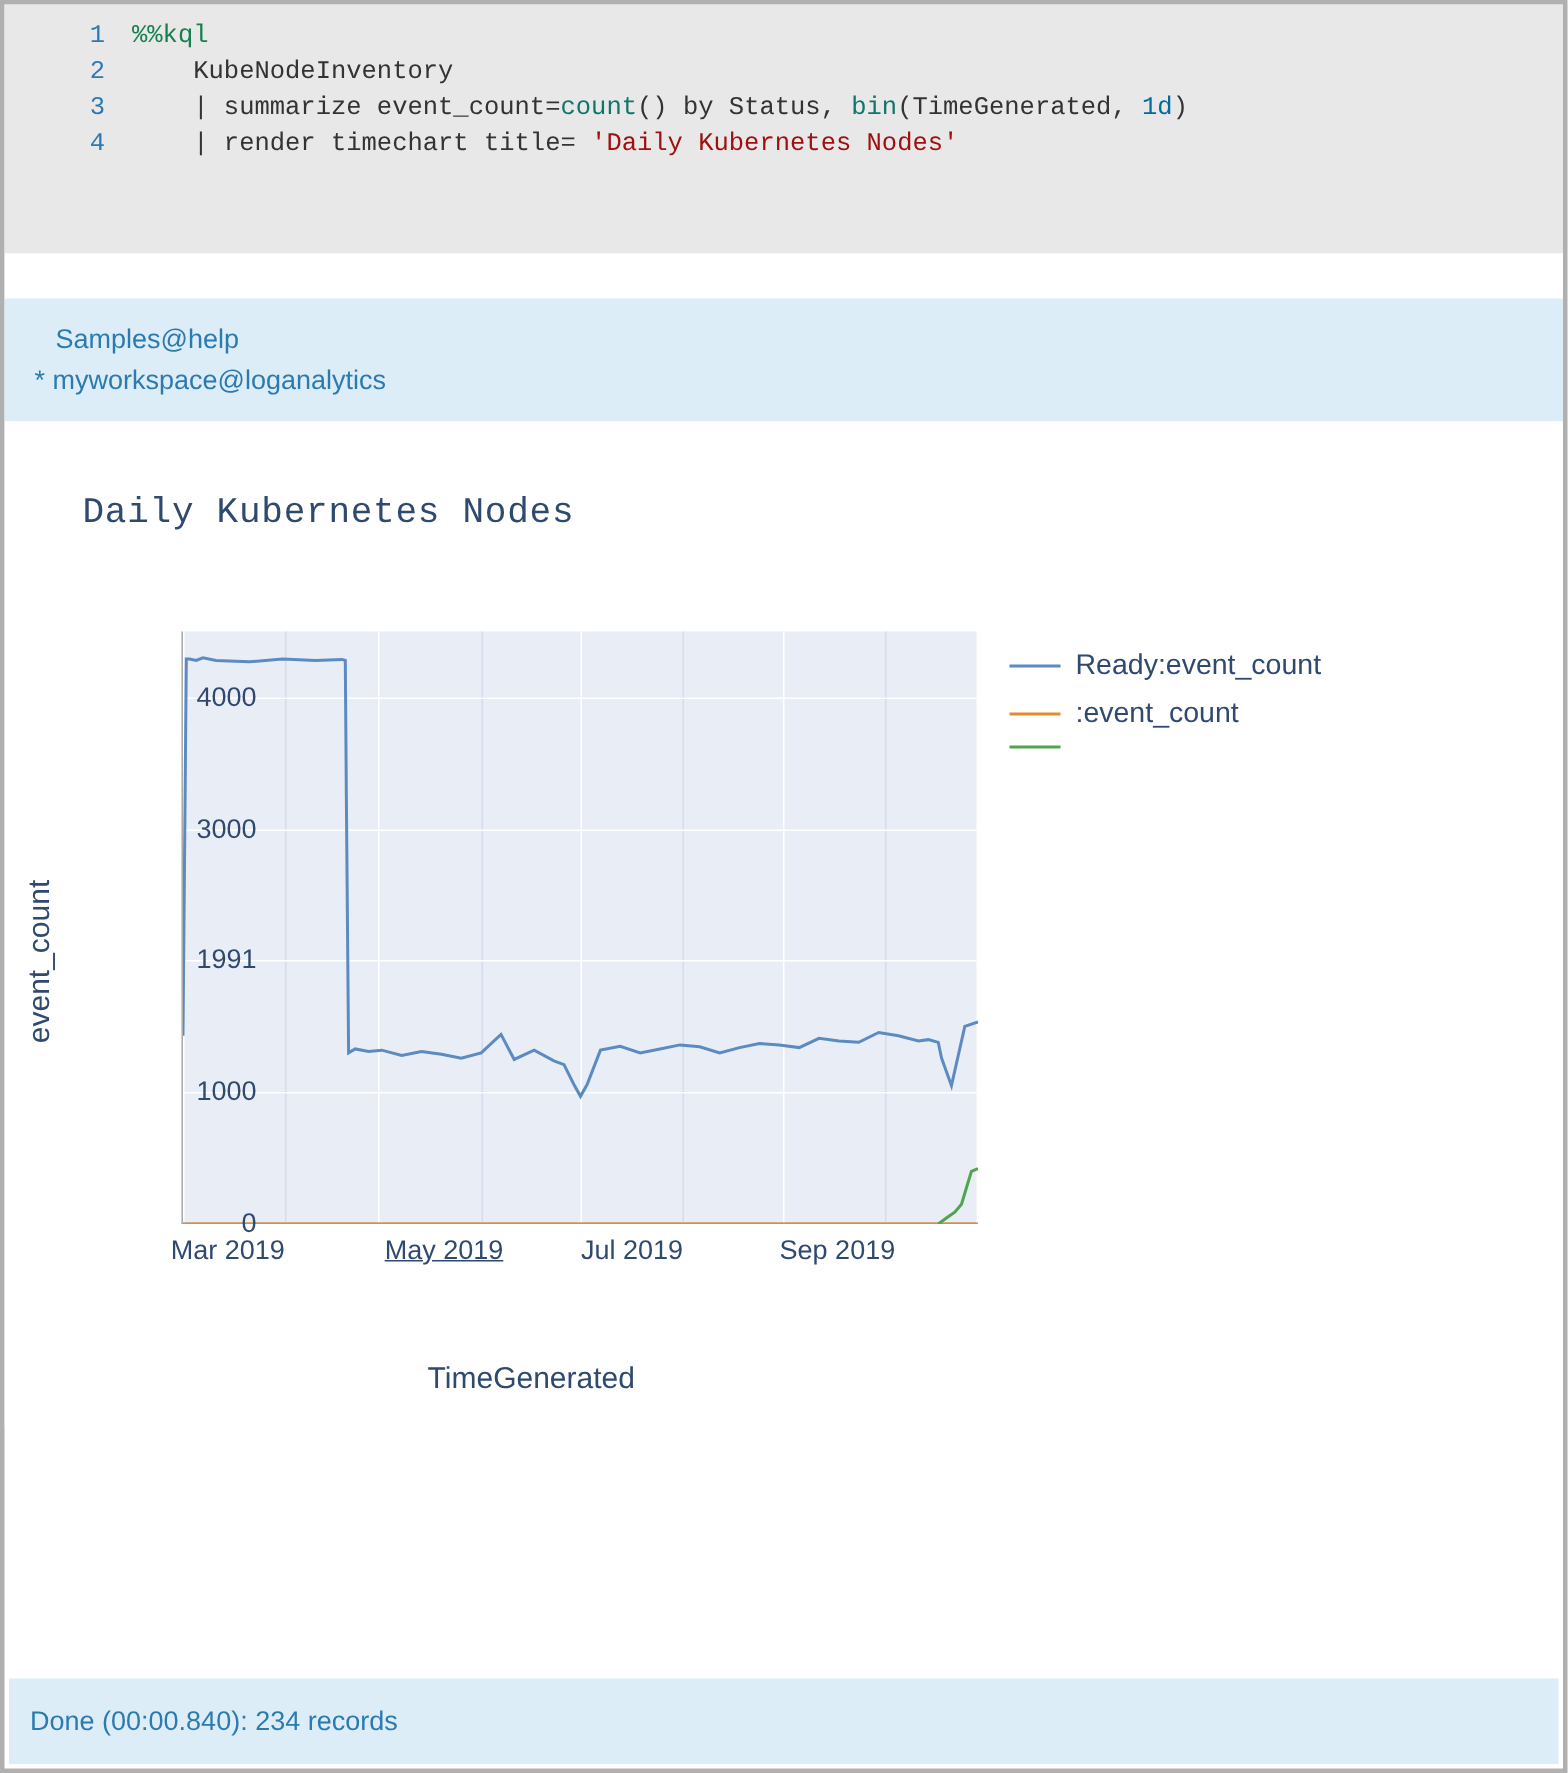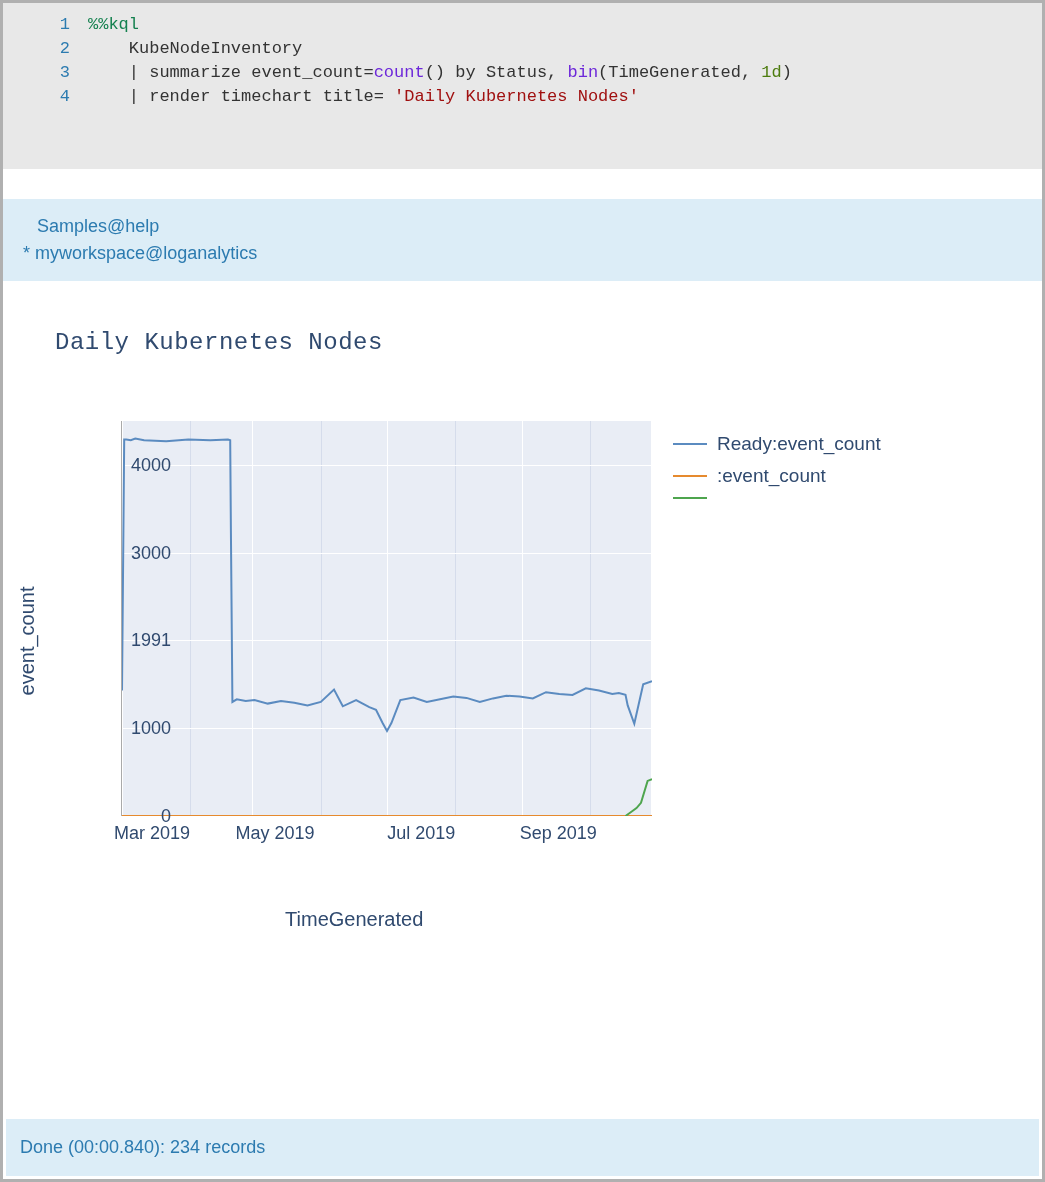--- a/index.html
+++ b/index.html
@@ -24,23 +24,23 @@
       font-family: "Consolas", "Courier New", monospace;
       font-size: 17px;
       line-height: 24px;
     }
     .code {
       font-family: "Consolas", "Courier New", monospace;
       font-size: 17px;
       line-height: 24px;
       color: #333;
     }
-    .code .kw { color: #6d28d9; }
+    .code .kw { color: #0f766e; }
     .code .fn { color: #14814f; }
-    .code .num { color: #4d7c0f; margin-top: 32px; }
+    .code .num { color: #0369a1; margin-top: 32px; }
     .code .str { color: #a01010; }
     .gap { height: 30px; background: #fff; }
     .info-box {
       background: #dcedf7;
       padding: 14px 20px 14px 20px;
       color: #2c7bb0;
       font-size: 18px;
       line-height: 27px;
     }
     .chart-area {
@@ -172,21 +172,21 @@
       </div>
     <div id="yticks">
         <div class="ytick" style="top: 395px;">0</div>
         <div class="ytick" style="top: 307.222px;">1000</div>
         <div class="ytick" style="top: 219.444px;">1991</div>
         <div class="ytick" style="top: 131.667px;">3000</div>
         <div class="ytick" style="top: 43.8889px;">4000</div>
       </div>
     <div id="xticks">
         <div class="xtick" style="left: 80.9167px;">Mar 2019</div>
-        <div class="xtick" style="left: 204px;">May 2019</div>
+        <div class="xtick" style="left: 225px; text-decoration: underline;">May 2019</div>
         <div class="xtick" style="left: 350.333px;">Jul 2019</div>
         <div class="xtick" style="left: 487.25px;">Sep 2019</div>
       </div>
   </div>
 
   <div class="legend" id="legend">
       <div class="legend-item">
         <div class="legend-line" style="background: rgb(91, 139, 192);"></div>
         <div>Ready:event_count</div>
       </div>

